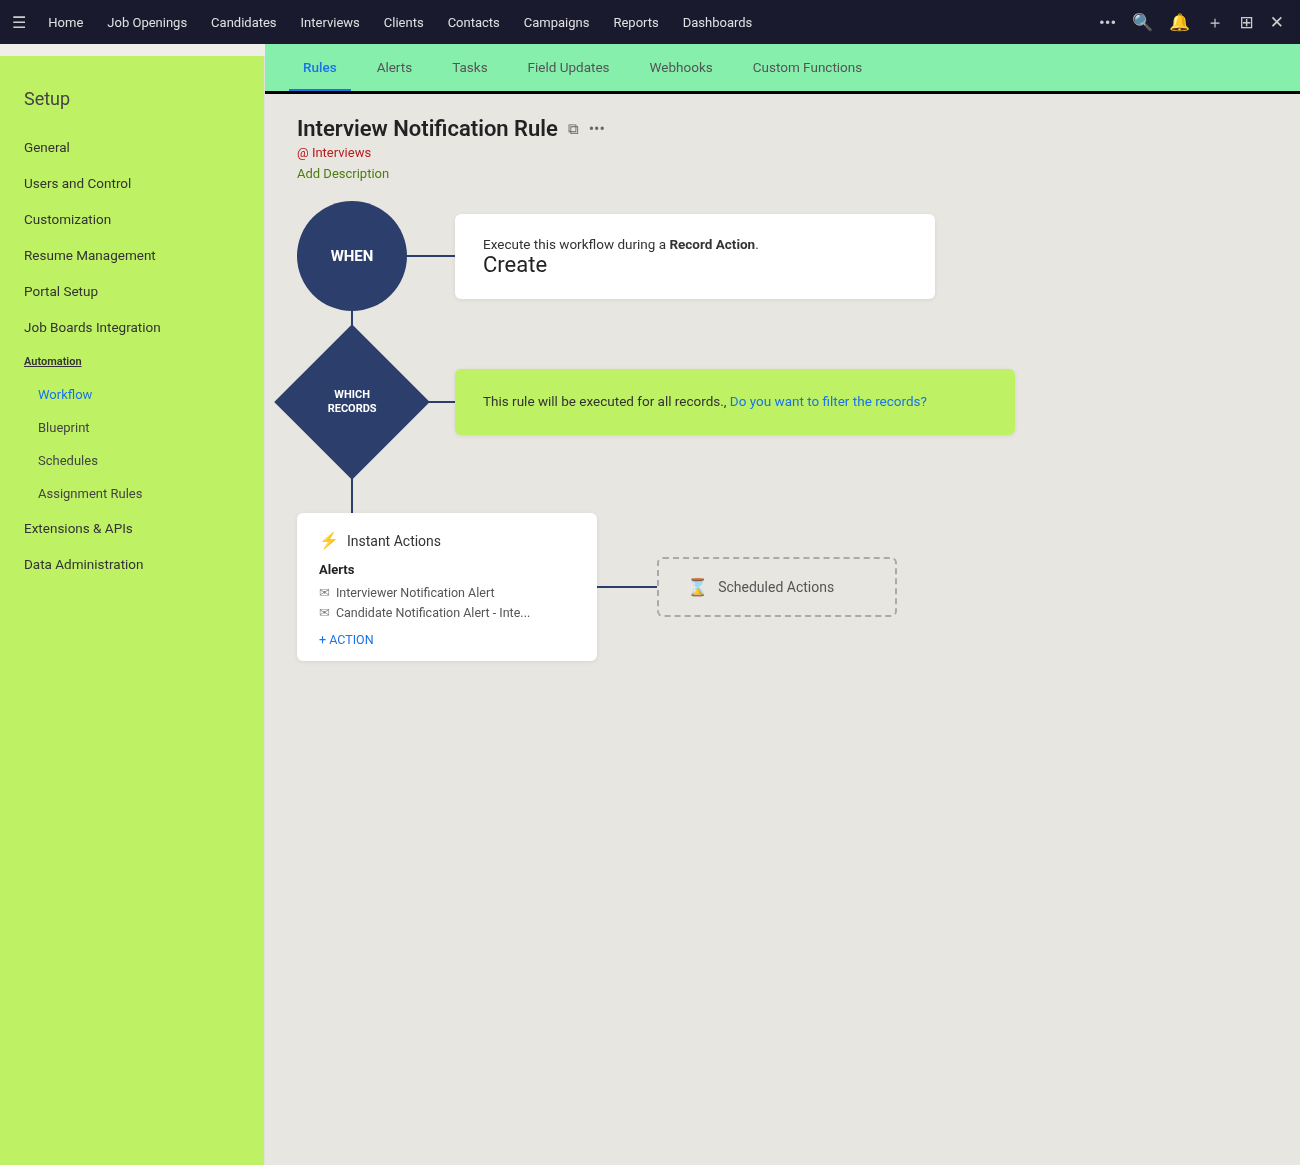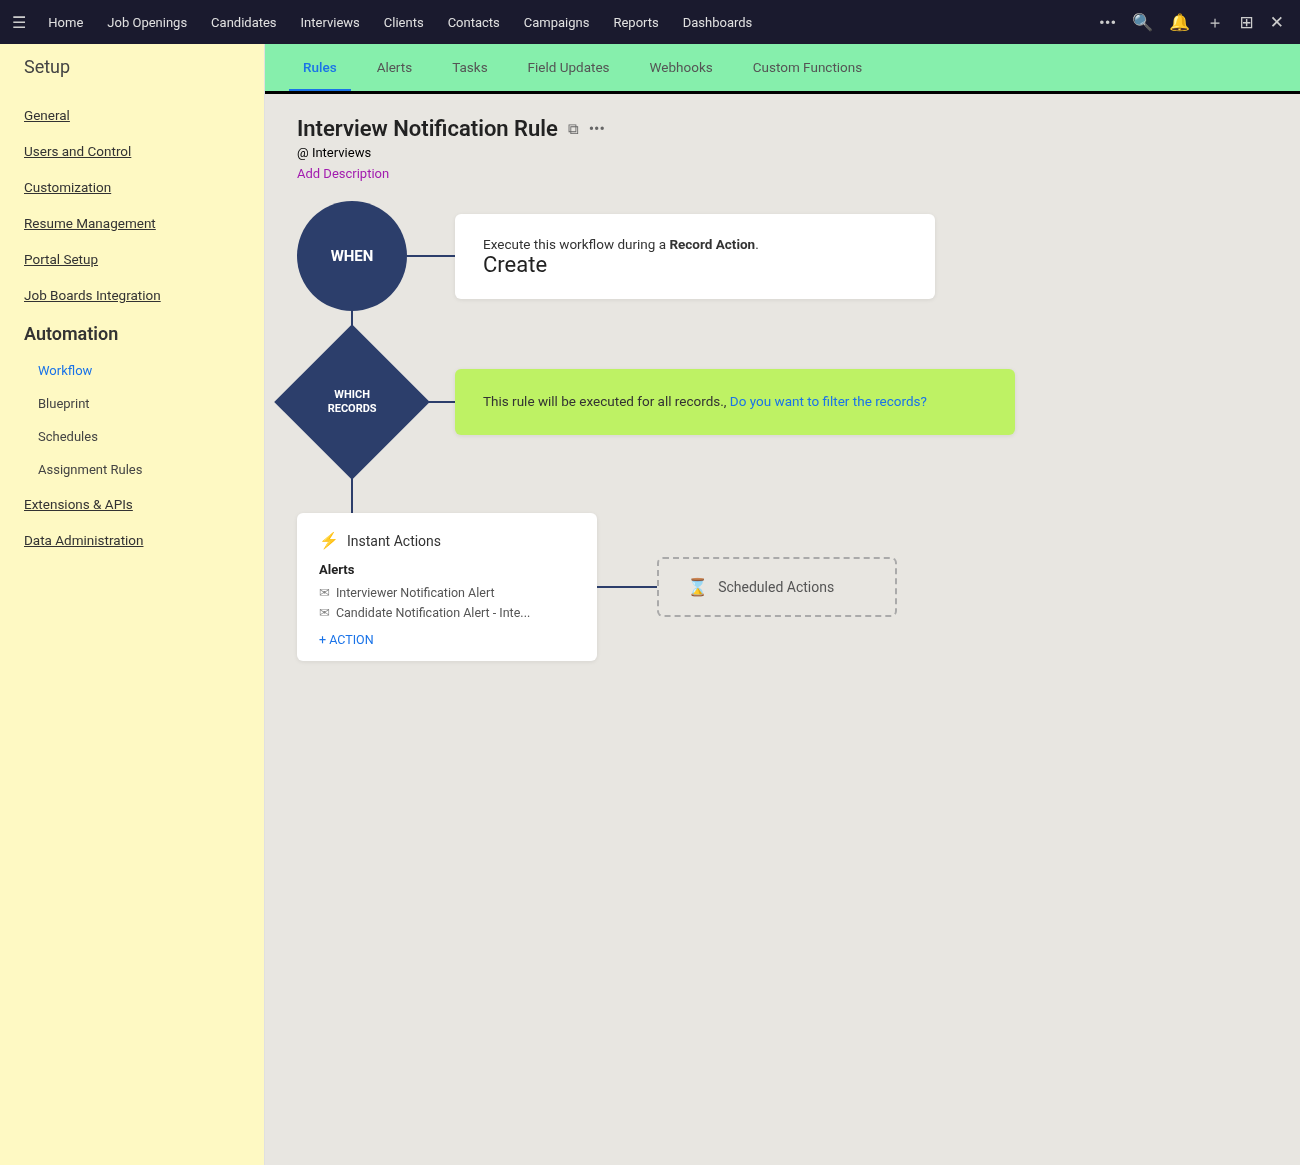--- a/index.html
+++ b/index.html
@@ -28,43 +28,44 @@
     .topnav-icons { display: flex; align-items: center; gap: 8px; color: #ccc; font-size: 17px; }
     .topnav-icons span { cursor: pointer; padding: 4px; }
 
     
     .layout { display: flex; height: calc(1165px - 44px); }
 
     
     .sidebar {
       width: 265px;
       min-width: 265px;
-      background: #fef9c3;
+      background: #bef264;
       border-right: 1px solid #e0e0e0;
-      padding: 12px 0;
+      padding: 32px 0;
       overflow-y: auto;
+      margin-top: 12px;
     }
     .sidebar-title {
       font-size: 18px;
       color: #444;
       padding: 0 24px 20px;
       font-weight: 400;
     }
     .sidebar-item {
       padding: 10px 24px;
       color: #333;
       cursor: pointer;
       font-size: 13.5px;
-      text-decoration: underline;
     }
     .sidebar-section-label {
       padding: 10px 24px;
       color: #333;
-      font-size: 18px;
+      font-size: 11px;
       font-weight: 600;
+      text-decoration: underline;
     }
     .sidebar-sub-item {
       padding: 9px 24px 9px 38px;
       color: #444;
       cursor: pointer;
       font-size: 13px;
     }
     .sidebar-sub-item.active { color: #1a73e8; }
 
     
@@ -119,26 +120,26 @@
       color: #666;
       font-size: 15px;
       cursor: pointer;
     }
     .rule-menu-icon {
       color: #666;
       font-size: 16px;
       cursor: pointer;
     }
     .rule-subtitle {
-      color: #000000;
+      color: #b91c1c;
       font-size: 13px;
       margin-bottom: 6px;
     }
     .add-desc-link {
-      color: #a21caf;
+      color: #4d7c0f;
       cursor: pointer;
       font-size: 13px;
     }
 
     
     .when-node {
       width: 110px;
       height: 110px;
       border-radius: 50%;
       background: #2c3e6b;

